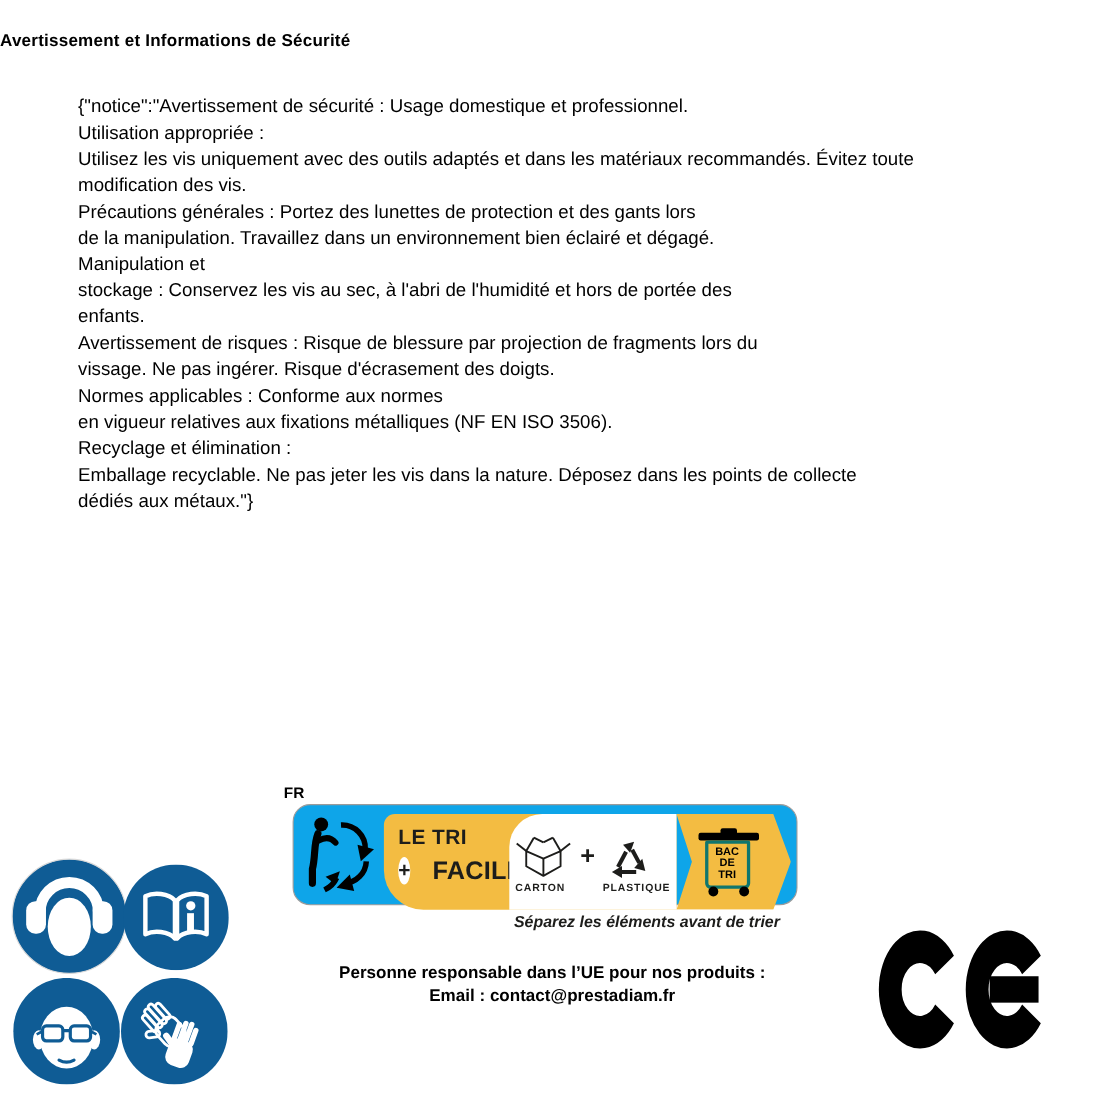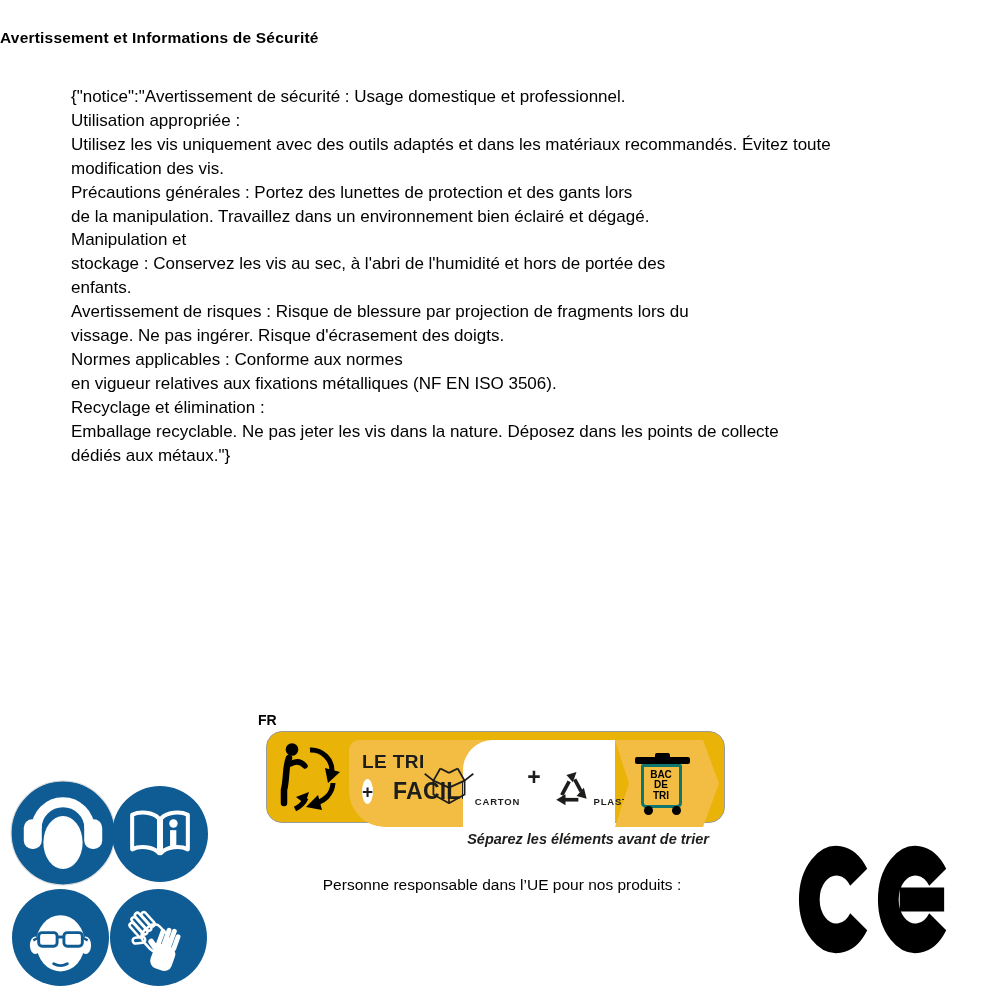--- a/index.html
+++ b/index.html
@@ -14,52 +14,52 @@
   .notice-text{
     position:absolute;left:71px;top:85px;width:930px;
     font-size:17px;line-height:23.9px;white-space:pre-line;
   }
   
   .picto{position:absolute;}
   
   .fr-code{position:absolute;left:258px;top:712px;font-size:14px;font-weight:bold;}
   .tri-box{
     position:absolute;left:266px;top:731px;width:459px;height:92px;
-    border:1.5px solid #9b9b9b;border-radius:16px;background:#eab308;box-sizing:border-box;
+    border:1.5px solid #9b9b9b;border-radius:16px;background:#0ea5e9;box-sizing:border-box;
   }
   .triman{position:absolute;left:10px;top:9px;}
   .tri-band{position:absolute;left:82px;top:8px;height:87px;display:flex;}
   .band-left{display:flex;background:#f3bc42;border-radius:10px 0 0 36px;}
   .seg-headline{width:114px;box-sizing:border-box;padding:11px 0 0 13px;color:#1d1d1b;}
   .seg-headline .l1{font-size:19px;font-weight:800;letter-spacing:.4px;}
   .plusrow{display:flex;align-items:center;margin-top:5px;}
   .plus-circle{width:25px;height:25px;border-radius:50%;background:#fff;display:flex;
     align-items:center;justify-content:center;font-size:19px;font-weight:800;color:#1d1d1b;}
   .plusrow .l2{font-size:23px;font-weight:800;margin-left:20px;letter-spacing:.2px;color:#1d1d1b;text-align:center;}
   .seg-materials{width:152px;background:#fff;border-radius:30px 0 0 0;display:flex;
     align-items:center;justify-content:center;gap:7px;padding-top:2px;box-sizing:border-box;}
-  .material{display:flex;flex-direction:row;align-items:flex-end;}
+  .material{display:flex;flex-direction:column;align-items:flex-start;}
   .material .mat-label{font-size:9.5px;font-weight:bold;letter-spacing:.8px;color:#1d1d1b;margin-top:2px;}
   .mat-plus{font-size:23px;font-weight:800;color:#1d1d1b;margin-top:-14px;}
   .seg-bin{width:104px;background:#f3bc42;display:flex;align-items:center;justify-content:center;
     padding-right:10px;box-sizing:border-box;
     clip-path:polygon(0 0, calc(100% - 16px) 0, 100% 50%, calc(100% - 16px) 100%, 0 100%, 14px 50%);}
   .bin{position:relative;width:47px;height:62px;}
   .bin-handle{position:absolute;top:0;left:16px;width:15px;height:5px;background:#000;border-radius:2px 2px 0 0;}
   .bin-lid{position:absolute;top:4px;left:-4px;width:55px;height:7px;background:#000;border-radius:2px;}
   .bin-body{position:absolute;top:11px;left:2px;width:41px;height:44px;border:3px solid #0f766e;
     border-radius:2px 2px 5px 5px;box-sizing:border-box;display:flex;align-items:center;justify-content:center;
     font-size:10px;font-weight:bold;line-height:1.02;text-align:center;white-space:pre-line;color:#000;}
   .bin-wheel{position:absolute;bottom:0;width:9px;height:9px;background:#000;border-radius:50%;}
   .bin-wheel.w1{left:5px;} .bin-wheel.w2{right:5px;}
   .tri-caption{position:absolute;right:15px;top:99px;font-size:14.5px;font-weight:bold;
     font-style:italic;color:#1d1d1b;margin-left:44px;}
   
   .responsible{position:absolute;left:242px;top:874px;width:520px;text-align:center;
-    font-size:15.5px;font-weight:normal;line-height:21px;}
+    font-size:15.5px;font-weight:bold;line-height:21px;}
   
   .ce{position:absolute;left:797px;top:843px;}
 </style>
 </head>
 <body>
 
 <div class="page-title">Avertissement et Informations de Sécurité</div>
 
 <div class="notice-text">{"notice":"Avertissement de sécurité : Usage domestique et professionnel.
 Utilisation appropriée :
@@ -191,19 +191,20 @@
         <div class="bin-wheel w2"></div>
       </div>
     </div>
   </div>
 
   <div class="tri-caption">Séparez les éléments avant de trier</div>
 </div>
 
 <div class="responsible">
   <div>Personne responsable dans l’UE pour nos produits :</div>
+  <div>Email : contact@prestadiam.fr</div>
 </div>
 
 <svg class="ce" width="158" height="113" viewBox="0 0 320 160" preserveAspectRatio="none">
   <path d="M125 111.5 A 55 55 0 1 1 125 48.5" fill="none" stroke="#000" stroke-width="42"></path>
   <path d="M285 111.5 A 55 55 0 1 1 285 48.5" fill="none" stroke="#000" stroke-width="42"></path>
   <rect x="208" y="63" width="90" height="34" fill="#000"></rect>
 </svg>
 
 </body></html>

